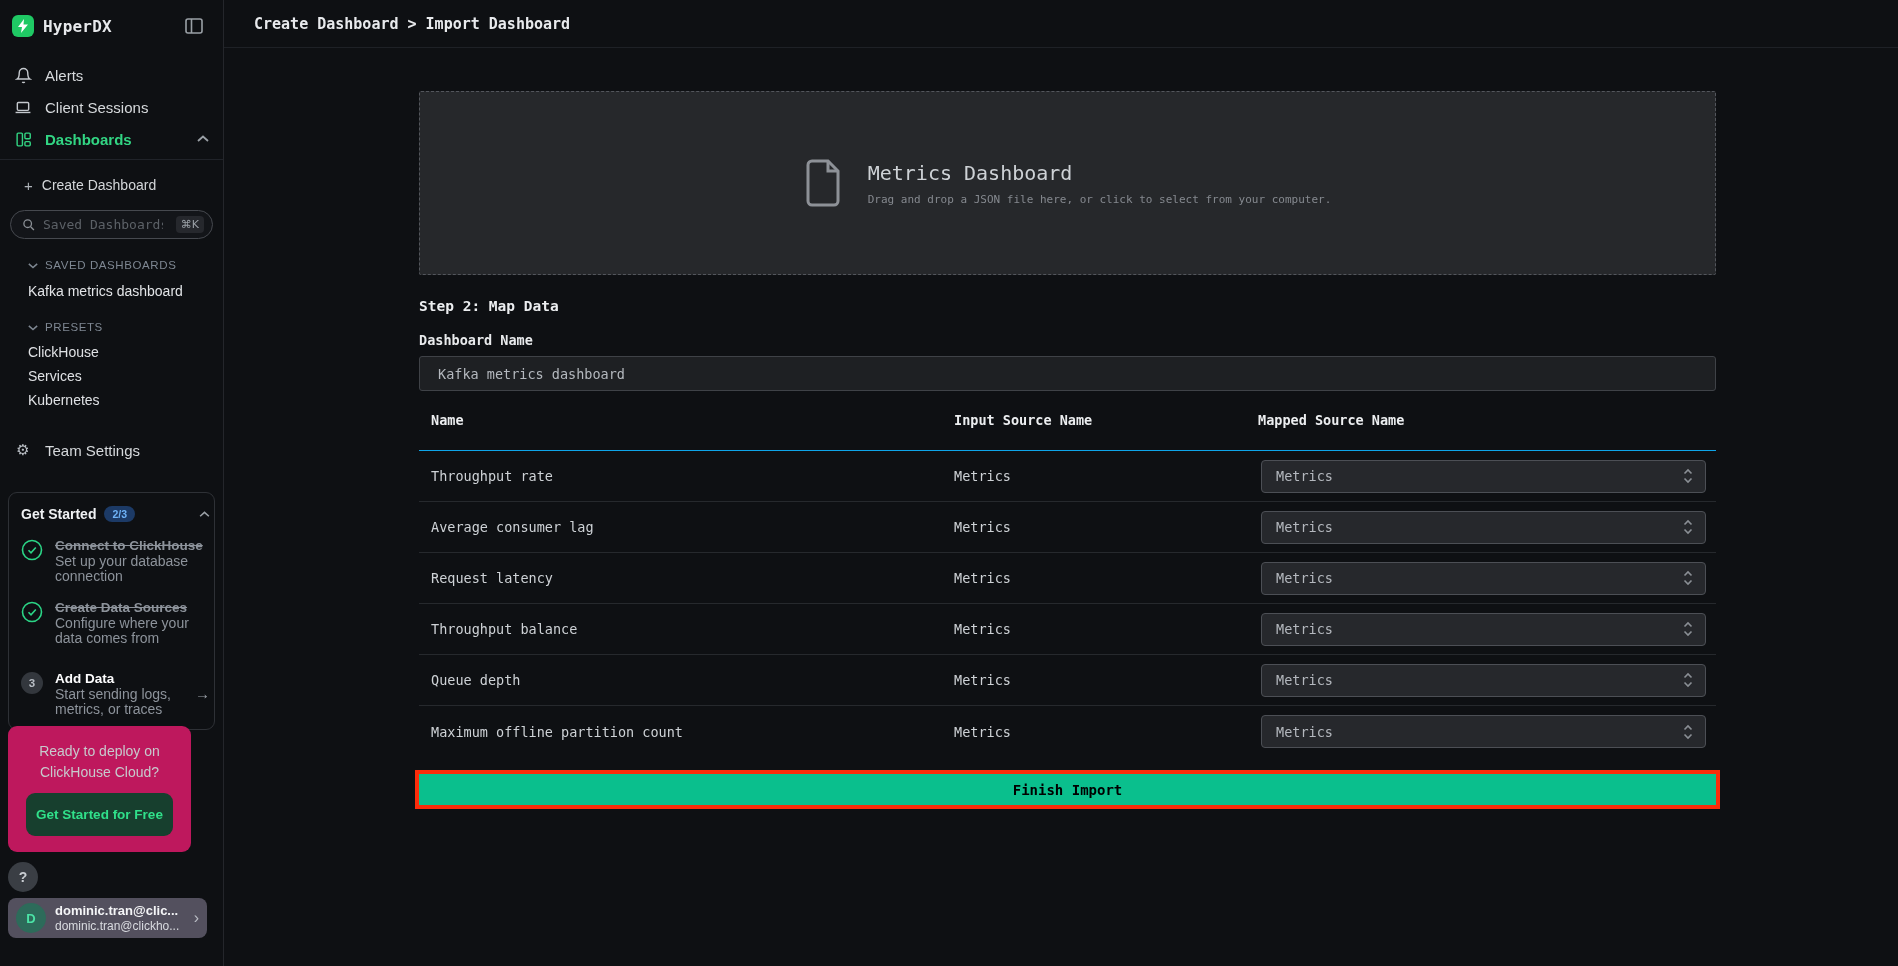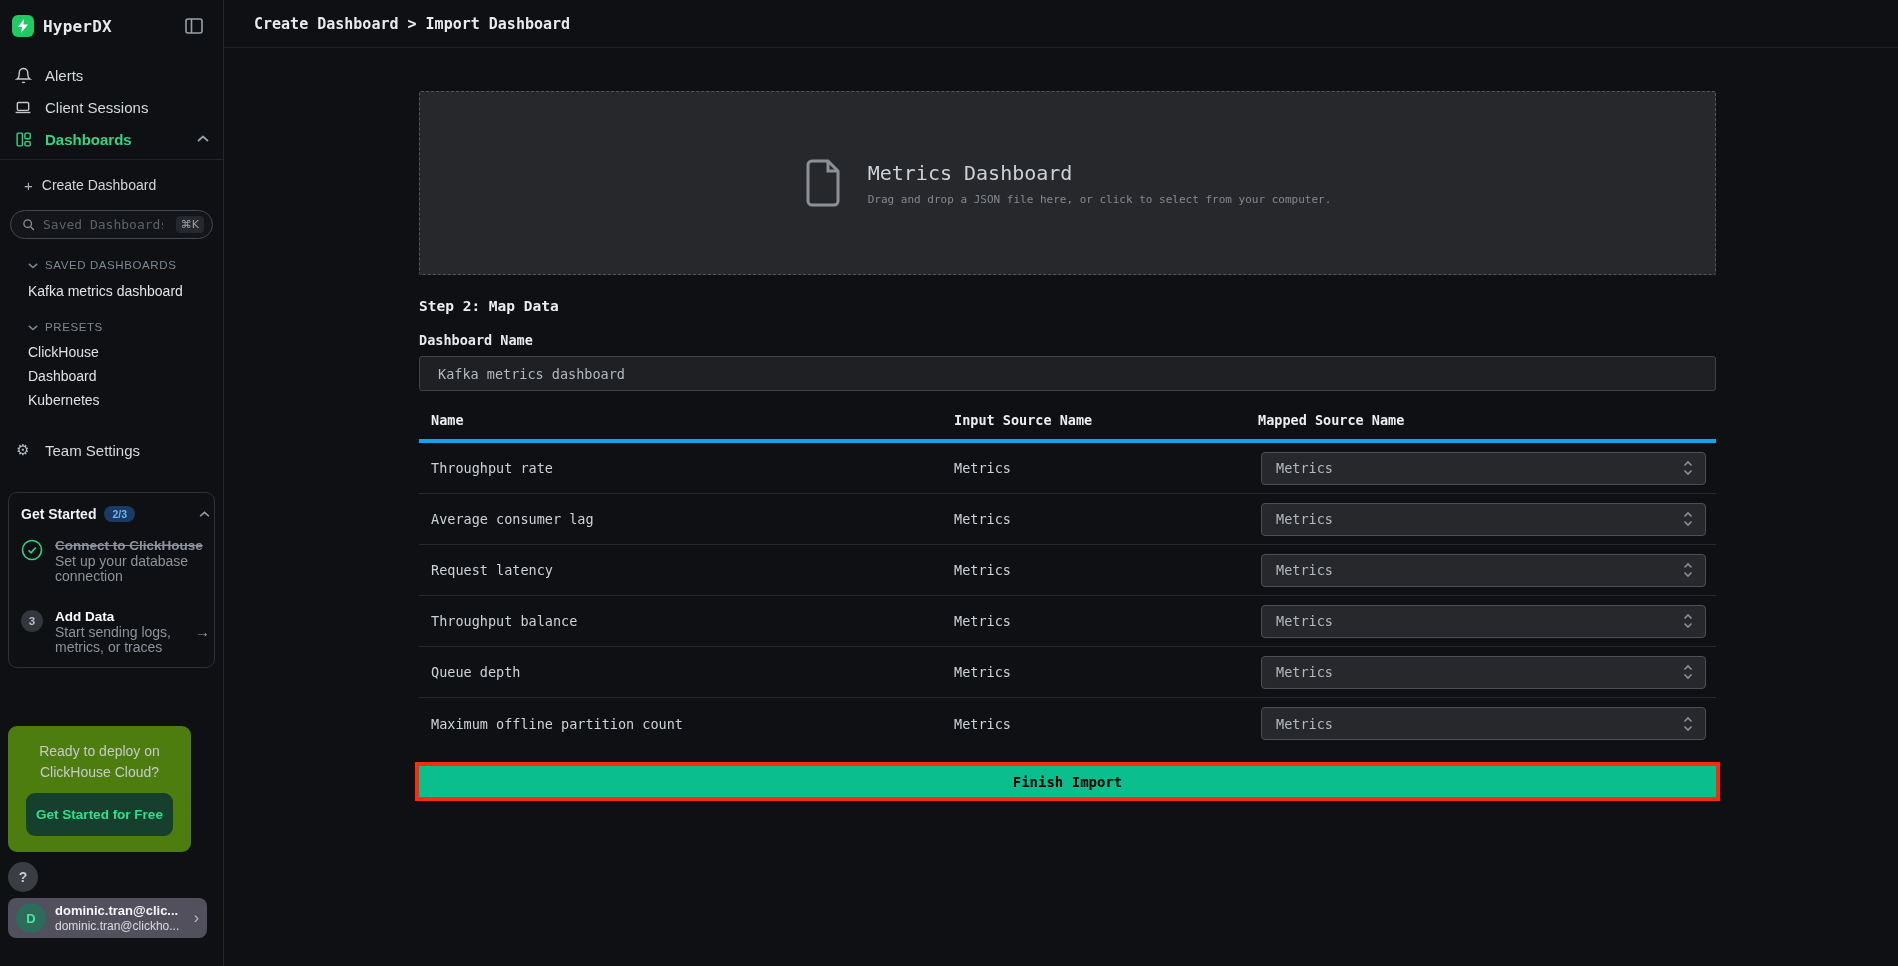--- a/index.html
+++ b/index.html
@@ -68,21 +68,21 @@
   .gs-head .chev { margin-left:auto; display:flex; cursor:pointer; }
   .gs-step { display:flex; margin-top:15px; cursor:pointer; }
   .gs-badge-col { width:34px; flex:0 0 34px; display:flex; justify-content:flex-start; padding-top:2px; }
   .gs-num { width:22px; height:22px; border-radius:50%; background:#33373d; color:#b8bdc4; font-size:11.5px; font-weight:bold; display:flex; align-items:center; justify-content:center; }
   .gs-body { flex:1; }
   .gs-step-title { font-size:13.5px; font-weight:bold; color:#fdfdfe; line-height:17px; }
   .gs-step.done .gs-step-title { color:#8d939b; text-decoration:line-through; }
   .gs-step-desc { font-size:14px; color:#8d939b; line-height:15px; margin-top:0; }
   .gs-arrow { color:#9aa0a8; font-size:15px; align-self:center; margin-left:4px; }
 
-  .cloud-card { position:absolute; left:8px; right:32px; bottom:114px; background:#4d7c0f; border-radius:9px; padding:15px 18px 16px 18px; text-align:center; }
+  .cloud-card { position:absolute; left:8px; right:32px; bottom:114px; background:#be185d; border-radius:9px; padding:15px 18px 16px 18px; text-align:center; }
   .cloud-line { font-size:14px; color:#c7cacd; line-height:21px; }
   .cloud-cta { margin-top:10px; width:100%; background:#173f2e; color:#30e08a; border:none; border-radius:9px; font-size:13.5px; font-weight:bold; padding:14px 0; cursor:pointer; font-family:"Liberation Sans","DejaVu Sans",sans-serif; }
 
   .help-fab { position:absolute; left:8px; bottom:74px; width:30px; height:30px; border-radius:50%; background:#3a3e44; color:#c9cdd2; font-size:14px; font-weight:bold; display:flex; align-items:center; justify-content:center; cursor:pointer; }
 
   .user-card { position:absolute; left:8px; right:16px; bottom:28px; height:40px; background:#53505e; border-radius:8px; display:flex; align-items:center; padding:0 8px 0 8px; cursor:pointer; }
   .avatar { width:30px; height:30px; border-radius:50%; background:#2d6b5a; color:#4be3a6; font-size:13px; font-weight:bold; display:flex; align-items:center; justify-content:center; flex:0 0 30px; }
   .user-text { margin-left:9px; overflow:hidden; }
   .user-name { font-size:13px; font-weight:bold; color:#f4f5f7; line-height:16px; white-space:nowrap; }
   .user-email { font-size:12px; color:#d9dbe0; line-height:15px; white-space:nowrap; }
@@ -109,21 +109,21 @@
   .field-label { margin-top:18px; font-size:13.5px; font-weight:bold; color:#e8eaec; }
   .name-input {
     margin-top:8px; width:100%; height:35px; background:#1e2023;
     border:1px solid #3f4247; border-radius:3px; color:#b4b8be; font-size:13.5px;
     padding:0 18px; outline:none;
     font-family:"DejaVu Sans Mono","Liberation Mono",monospace;
   }
 
   .map-table { margin-top:21px; }
   .t-head, .t-row { display:grid; grid-template-columns:535px 304px 458px; align-items:center; }
-  .t-head { padding-bottom:11px; border-bottom:4px solid #0ea5e9; }
+  .t-head { padding-bottom:22px; border-bottom:1px solid #0ea5e9; }
   .t-head > div { font-size:13.5px; font-weight:bold; color:#eceef0; }
   .t-row { height:51px; border-bottom:1px solid #26292d; }
   .t-row:last-child { border-bottom:none; }
   .c1 { padding-left:12px; }
   .cell { font-size:13.5px; color:#ced2d6; }
 
   .select {
     width:445px; height:33px; margin-left:3px; background:#26282c;
     border:1px solid #4c4f55; border-radius:4px; display:flex; align-items:center;
     padding:0 12px 0 14px; cursor:pointer;
@@ -228,21 +228,21 @@
     <div class="section-head">
       <span class="chev">
         <svg width="10" height="7" viewBox="0 0 12 8" fill="none" stroke="#7e8792" stroke-width="1.8">
             <polyline points="1,2 6,6.5 11,2"></polyline>
           </svg>
       </span>
       <span>PRESETS</span>
     </div>
     <div class="presets-list">
       <div class="preset-link">ClickHouse</div>
-      <div class="preset-link">Dashboard</div>
+      <div class="preset-link">Services</div>
       <div class="preset-link">Kubernetes</div>
     </div>
 
     <div class="team-settings">
       <span class="gear">⚙</span>
       <span>Team Settings</span>
     </div>
 
     <div class="gs-card">
       <div class="gs-head">
@@ -261,20 +261,32 @@
               <circle cx="11" cy="11" r="9.5" fill="none" stroke="#2bd586" stroke-width="1.6"></circle>
               <polyline points="7.5,11.3 10,13.8 14.8,8.5" fill="none" stroke="#2bd586" stroke-width="1.6"></polyline>
             </svg>
         </div>
         <div class="gs-body">
           <div class="gs-step-title">Connect to ClickHouse</div>
           <div class="gs-step-desc">Set up your database connection</div>
         </div>
       </div>
 
+      <div class="gs-step done">
+        <div class="gs-badge-col">
+          <svg width="22" height="22" viewBox="0 0 22 22">
+              <circle cx="11" cy="11" r="9.5" fill="none" stroke="#2bd586" stroke-width="1.6"></circle>
+              <polyline points="7.5,11.3 10,13.8 14.8,8.5" fill="none" stroke="#2bd586" stroke-width="1.6"></polyline>
+            </svg>
+        </div>
+        <div class="gs-body">
+          <div class="gs-step-title">Create Data Sources</div>
+          <div class="gs-step-desc">Configure where your data comes from</div>
+        </div>
+      </div>
 
       <div class="gs-step" style="margin-top:24px;">
         <div class="gs-badge-col">
           <span class="gs-num">3</span>
         </div>
         <div class="gs-body">
           <div class="gs-step-title">Add Data</div>
           <div class="gs-step-desc">Start sending logs, metrics, or traces</div>
         </div>
         <span class="gs-arrow">→</span>

